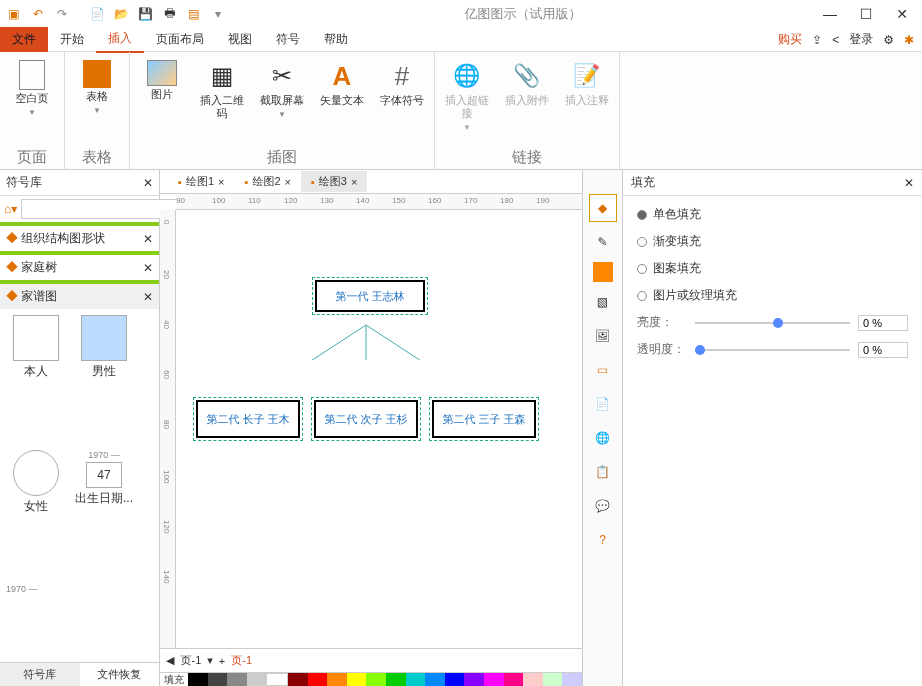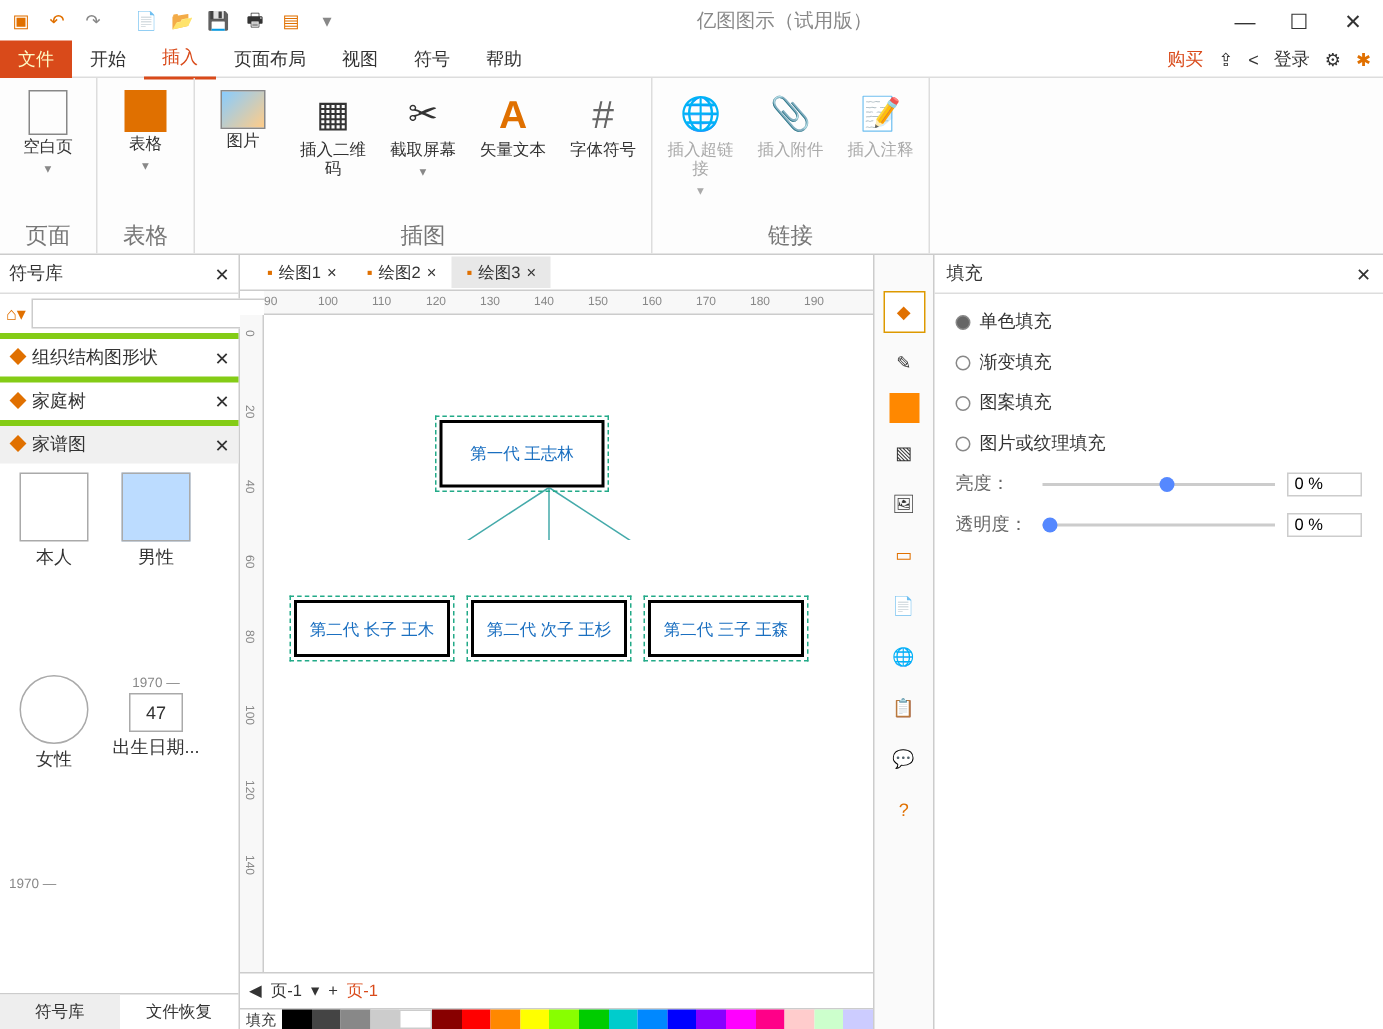--- a/index.html
+++ b/index.html
@@ -7,21 +7,21 @@
 
 .titlebar { height: 28px; display: flex; align-items: center; background: #fff; }
 .tb-left { display: flex; align-items: center; gap: 4px; padding-left: 4px; }
 .tb-icon { width: 20px; height: 20px; display: flex; align-items: center; justify-content: center; cursor: pointer; }
 .tb-title { flex: 1; text-align: center; color: #888; font-size: 13px; }
 .tb-right { display: flex; align-items: center; gap: 12px; padding-right: 8px; }
 .winbtn { width: 24px; height: 20px; display: flex; align-items: center; justify-content: center; cursor: pointer; font-size: 14px; }
 
 .tabbar { height: 24px; display: flex; align-items: center; background: #fff; border-bottom: 1px solid #ddd; }
 .tab { padding: 4px 12px; cursor: pointer; font-size: 12px; }
-.tab.filetab { background: #d94a1a; color: #fef9c3; }
+.tab.filetab { background: #d94a1a; color: #0f172a; }
 .tab.active { border-bottom: 2px solid #d94a1a; color: #d94a1a; }
 .tabbar-right { margin-left: auto; display: flex; align-items: center; gap: 10px; padding-right: 8px; }
 .buy { color: #d94a1a; cursor: pointer; }
 
 .ribbon { height: 118px; display: flex; border-bottom: 1px solid #ccc; background: #fdfdfd; }
 .ribbon-group { border-right: 1px solid #ddd; display: flex; flex-direction: column; align-items: center; padding: 4px 8px 2px; }
 .ribbon-items { display: flex; gap: 12px; flex: 1; align-items: flex-start; padding-top: 4px; }
 .ribbon-item { display: flex; flex-direction: column; align-items: center; width: 48px; cursor: pointer; gap: 2px; }
 .ribbon-item .ric { width: 32px; height: 32px; display: flex; align-items: center; justify-content: center; }
 .ribbon-item .rlabel { font-size: 11px; text-align: center; line-height: 1.2; }
@@ -288,21 +288,21 @@
           <span style="top:260px">100</span>
           <span style="top:310px">120</span>
           <span style="top:360px">140</span>
       </div>
       <div class="canvas">
         <svg class="connectors">
             <line x1="190" y1="115" x2="75" y2="190" stroke="#4aa" stroke-width="1"></line>
             <line x1="190" y1="115" x2="190" y2="190" stroke="#4aa" stroke-width="1"></line>
             <line x1="190" y1="115" x2="305" y2="190" stroke="#4aa" stroke-width="1"></line>
           </svg>
-        <div class="node sel" style="left:117px;top:70px;width:110px;height:45px">第一代 王志林</div>
+        <div class="node sel" style="left:139px;top:70px;width:110px;height:32px">第一代 王志林</div>
         <div class="node sel" style="left:20px;top:190px;width:104px;height:38px">第二代 长子 王木</div>
         <div class="node sel" style="left:138px;top:190px;width:104px;height:38px">第二代 次子 王杉</div>
         <div class="node sel" style="left:256px;top:190px;width:104px;height:38px">第二代 三子 王森</div>
       </div>
     </div>
     <div class="canvas-footer">
       <span>◀</span>
       <span>页-1</span>
       <span>▾</span>
       <span>+</span>

